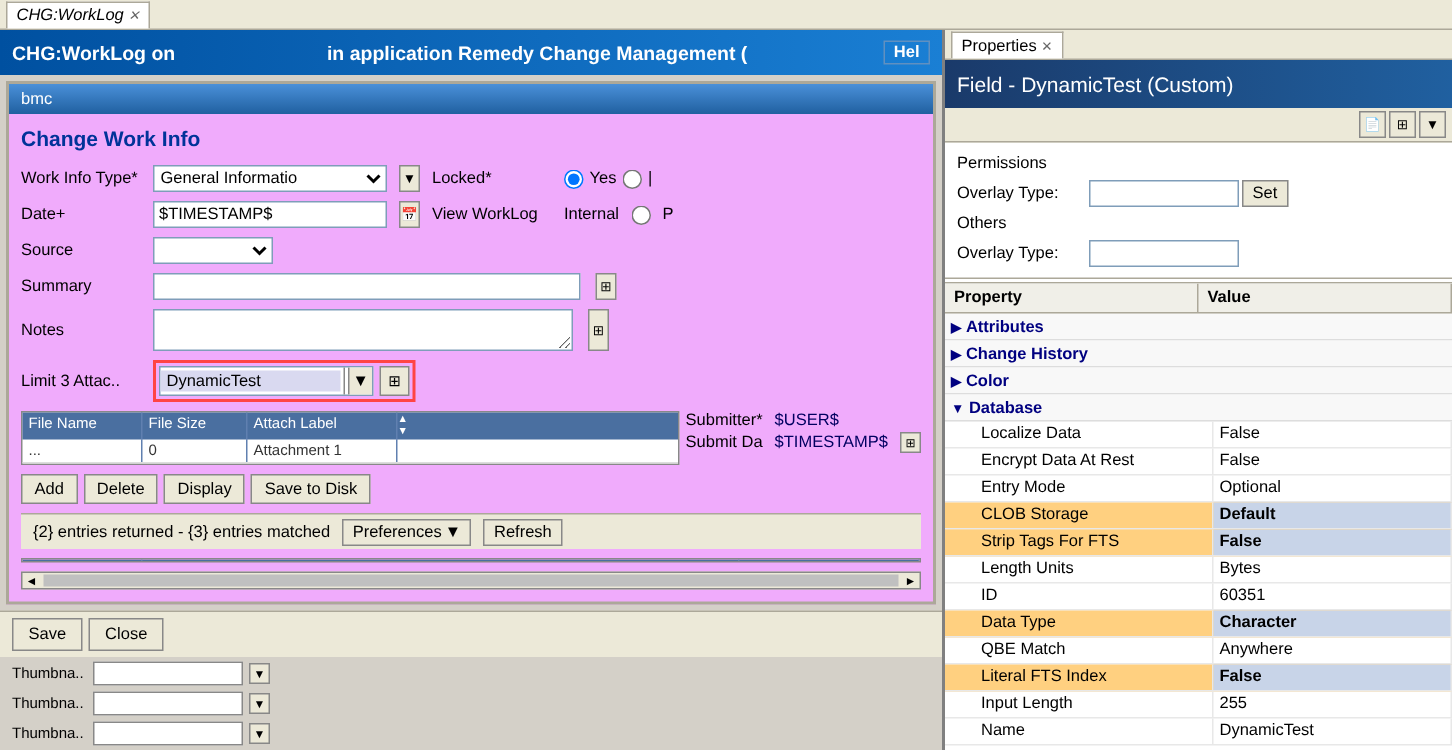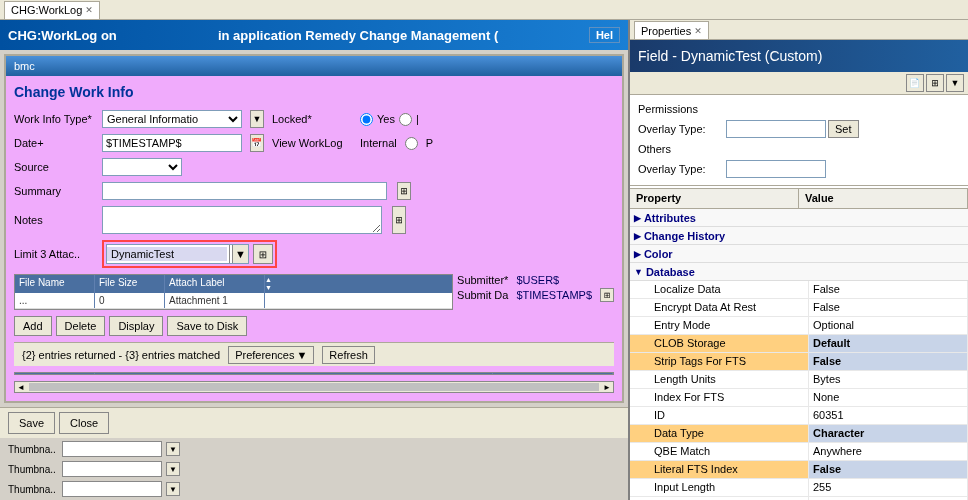--- a/index.html
+++ b/index.html
@@ -1,19 +1,19 @@
 <!DOCTYPE html>
 <html><head>
   <meta charset="utf-8">
   <style>
     * { margin: 0; padding: 0; box-sizing: border-box; }
     body { font-family: Arial, sans-serif; font-size: 11px; background: #d4d0c8; width: 968px; height: 500px; overflow: hidden; display: flex; flex-direction: column; }
 
     
-    .tab-bar { display: flex; background: #ece9d8; border-bottom: 1px solid #aca899; height: 20px; align-items: center; padding: 0 4px; gap: 2px; }
+    .tab-bar { display: flex; background: #ece9d8; border-bottom: 1px solid #aca899; height: 20px; align-items: center; padding: 0 4px; gap: 2px; font-style: italic; }
     .tab { display: flex; align-items: center; background: #ece9d8; border: 1px solid #aca899; border-bottom: none; padding: 2px 6px; font-size: 11px; cursor: pointer; height: 18px; gap: 3px; }
     .tab.active { background: #fff; }
     .tab-close { font-size: 9px; color: #666; cursor: pointer; }
 
     
     .main-area { display: flex; flex: 1; overflow: hidden; }
 
     
     .left-panel { width: 630px; display: flex; flex-direction: column; background: #d4d0c8; border-right: 2px solid #808080; }
 
@@ -23,21 +23,21 @@
     
     .bmc-dialog { background: #f0abfc; border: 2px solid #aca899; margin: 4px; flex: 1; display: flex; flex-direction: column; overflow: hidden; }
     .bmc-header { background: linear-gradient(to bottom, #4a90d9, #2060a0); color: white; padding: 3px 8px; font-size: 11px; height: 20px; display: flex; align-items: center; }
     .bmc-body { padding: 8px; flex: 1; display: flex; flex-direction: column; gap: 6px; overflow: hidden; }
 
     .dialog-title { font-size: 14px; font-weight: bold; color: #003399; margin-bottom: 4px; }
 
     .form-row { display: flex; align-items: center; gap: 8px; }
     .form-label { font-size: 11px; min-width: 80px; }
     .form-input { height: 18px; border: 1px solid #7f9db9; background: white; font-size: 11px; padding: 1px 3px; }
-    .form-input-wide { width: 140px; }
+    .form-input-wide { width: 156px; }
     .form-select { height: 18px; border: 1px solid #7f9db9; background: white; font-size: 11px; }
     .radio-group { display: flex; gap: 4px; align-items: center; }
 
     .notes-input { height: 28px; width: 280px; border: 1px solid #7f9db9; background: white; }
 
     
     .limit-row { display: flex; align-items: center; gap: 4px; border: 2px solid #ff4444; padding: 2px; width: fit-content; }
     .limit-field { display: flex; align-items: center; border: 1px solid #7f9db9; background: white; height: 20px; }
     .limit-field-text { width: 120px; padding: 1px 4px; font-size: 11px; background: #d9d9f0; }
     .limit-divider { width: 1px; background: #888; height: 18px; margin: 0 2px; }
@@ -384,24 +384,20 @@
           </div>
           <div class="tree-row highlighted">
             <div class="tree-cell tree-cell-prop indent-2">Strip Tags For FTS</div>
             <div class="tree-cell tree-cell-val" style="background: rgb(200, 212, 232); font-weight: bold;">False</div>
           </div>
           <div class="tree-row">
             <div class="tree-cell tree-cell-prop indent-2">Length Units</div>
             <div class="tree-cell tree-cell-val">Bytes</div>
           </div>
           <div class="tree-row">
-            <div class="tree-cell tree-cell-prop indent-2">Index For FTS</div>
-            <div class="tree-cell tree-cell-val">None</div>
-          </div>
-          <div class="tree-row">
             <div class="tree-cell tree-cell-prop indent-2">ID</div>
             <div class="tree-cell tree-cell-val">60351</div>
           </div>
           <div class="tree-row highlighted">
             <div class="tree-cell tree-cell-prop indent-2">Data Type</div>
             <div class="tree-cell tree-cell-val" style="background: rgb(200, 212, 232); font-weight: bold;">Character</div>
           </div>
           <div class="tree-row">
             <div class="tree-cell tree-cell-prop indent-2">QBE Match</div>
             <div class="tree-cell tree-cell-val">Anywhere</div>

